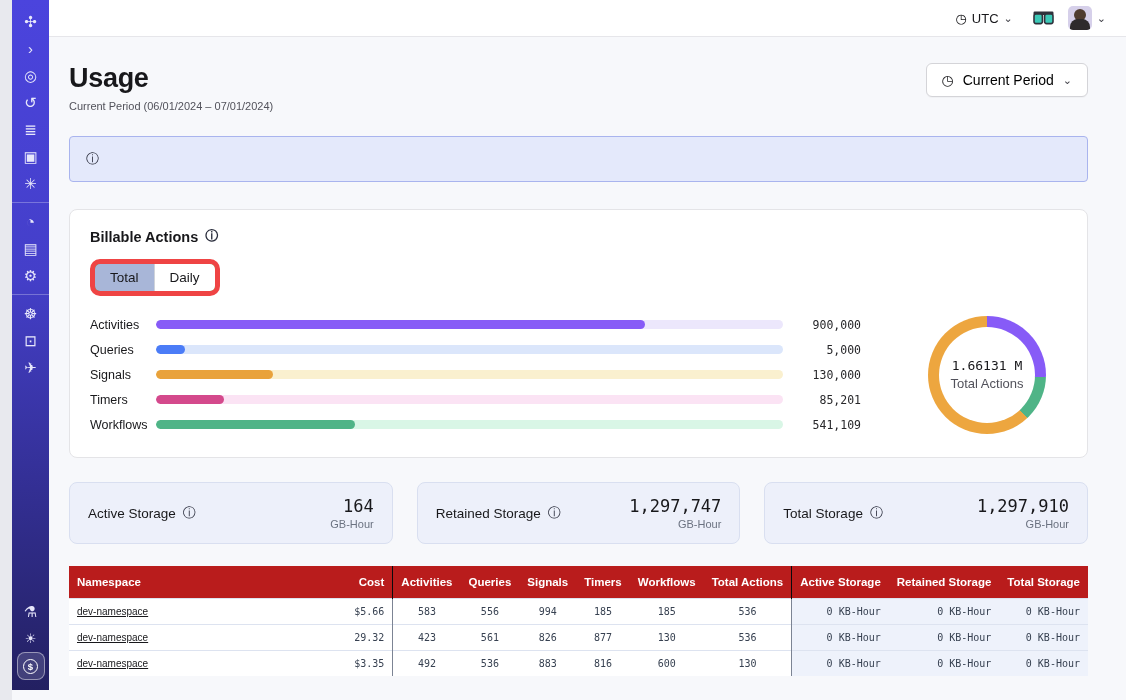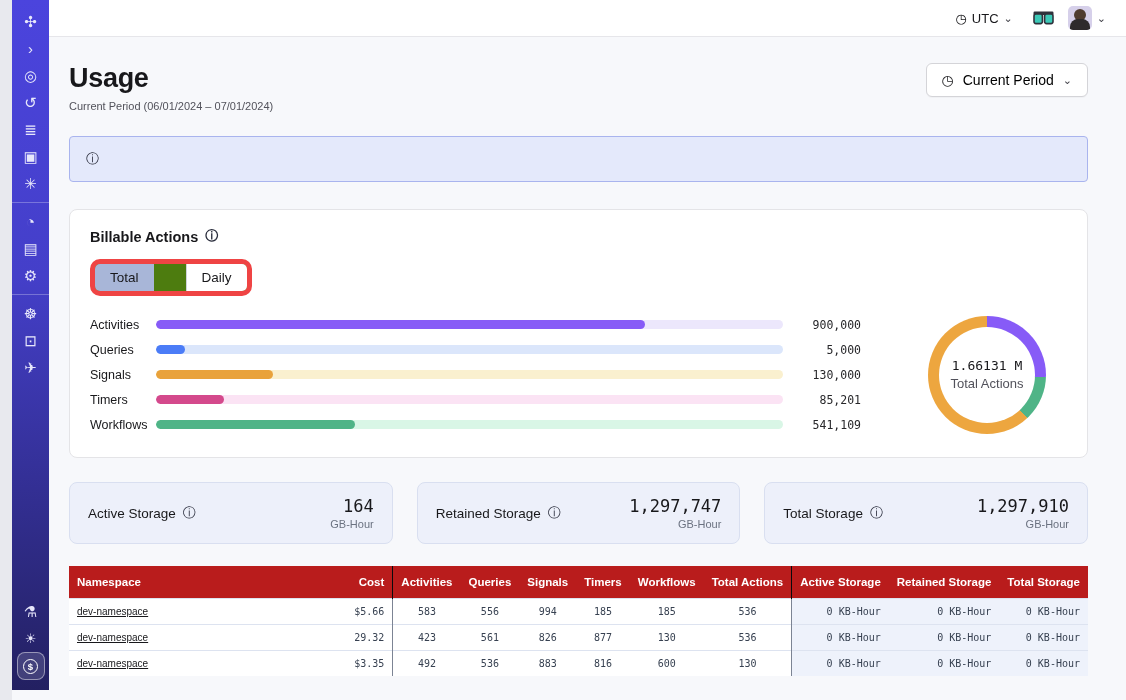--- a/index.html
+++ b/index.html
@@ -47,21 +47,21 @@
 
   .banner { margin-top:24px; background:#e4e9fb; border:1px solid #a9b4ee; border-radius:4px;
     padding:13px 16px; font-size:13px; color:#1f2230; display:flex; align-items:center; gap:7px; }
   .info-i { font-size:13px; color:#2b2e3d; cursor:pointer; }
 
   .card { margin-top:27px; background:#fff; border:1px solid #e4e4e7; border-radius:8px; padding:17px 20px 20px; }
   .card-title { font-size:14.5px; font-weight:600; display:flex; align-items:flex-end; gap:7px; }
   .tabs { margin-top:14px; display:inline-flex; border:5px solid #ef4444; border-radius:10px; overflow:hidden; background:#4d7c0f; }
   .tab { padding:6px 15px; font-size:13.5px; cursor:pointer; background:#fff; }
   .tab.active { background:#a8b6d8; }
-  .tab + .tab { border-left:1px solid #cfd3da;margin-left:32px; }
+  .tab + .tab { border-left:1px solid #cfd3da; }
 
   .chart-flex { display:flex; align-items:center; margin-top:16px; }
   .bars { flex:1 1 auto; padding-right:46px; }
   .bar-row { display:grid; grid-template-columns:66px 1fr 78px; align-items:center; height:25px; }
   .bar-label { font-size:12.5px; color:#18181b; }
   .bar-track { height:9px; border-radius:5px; position:relative; overflow:hidden; }
   .bar-fill { position:absolute; left:0; top:0; height:9px; border-radius:5px; }
   .bar-val { text-align:right; font-size:11.5px; color:#27272a; }
 
   .donut-wrap { flex:0 0 160px; display:flex; justify-content:center; }

